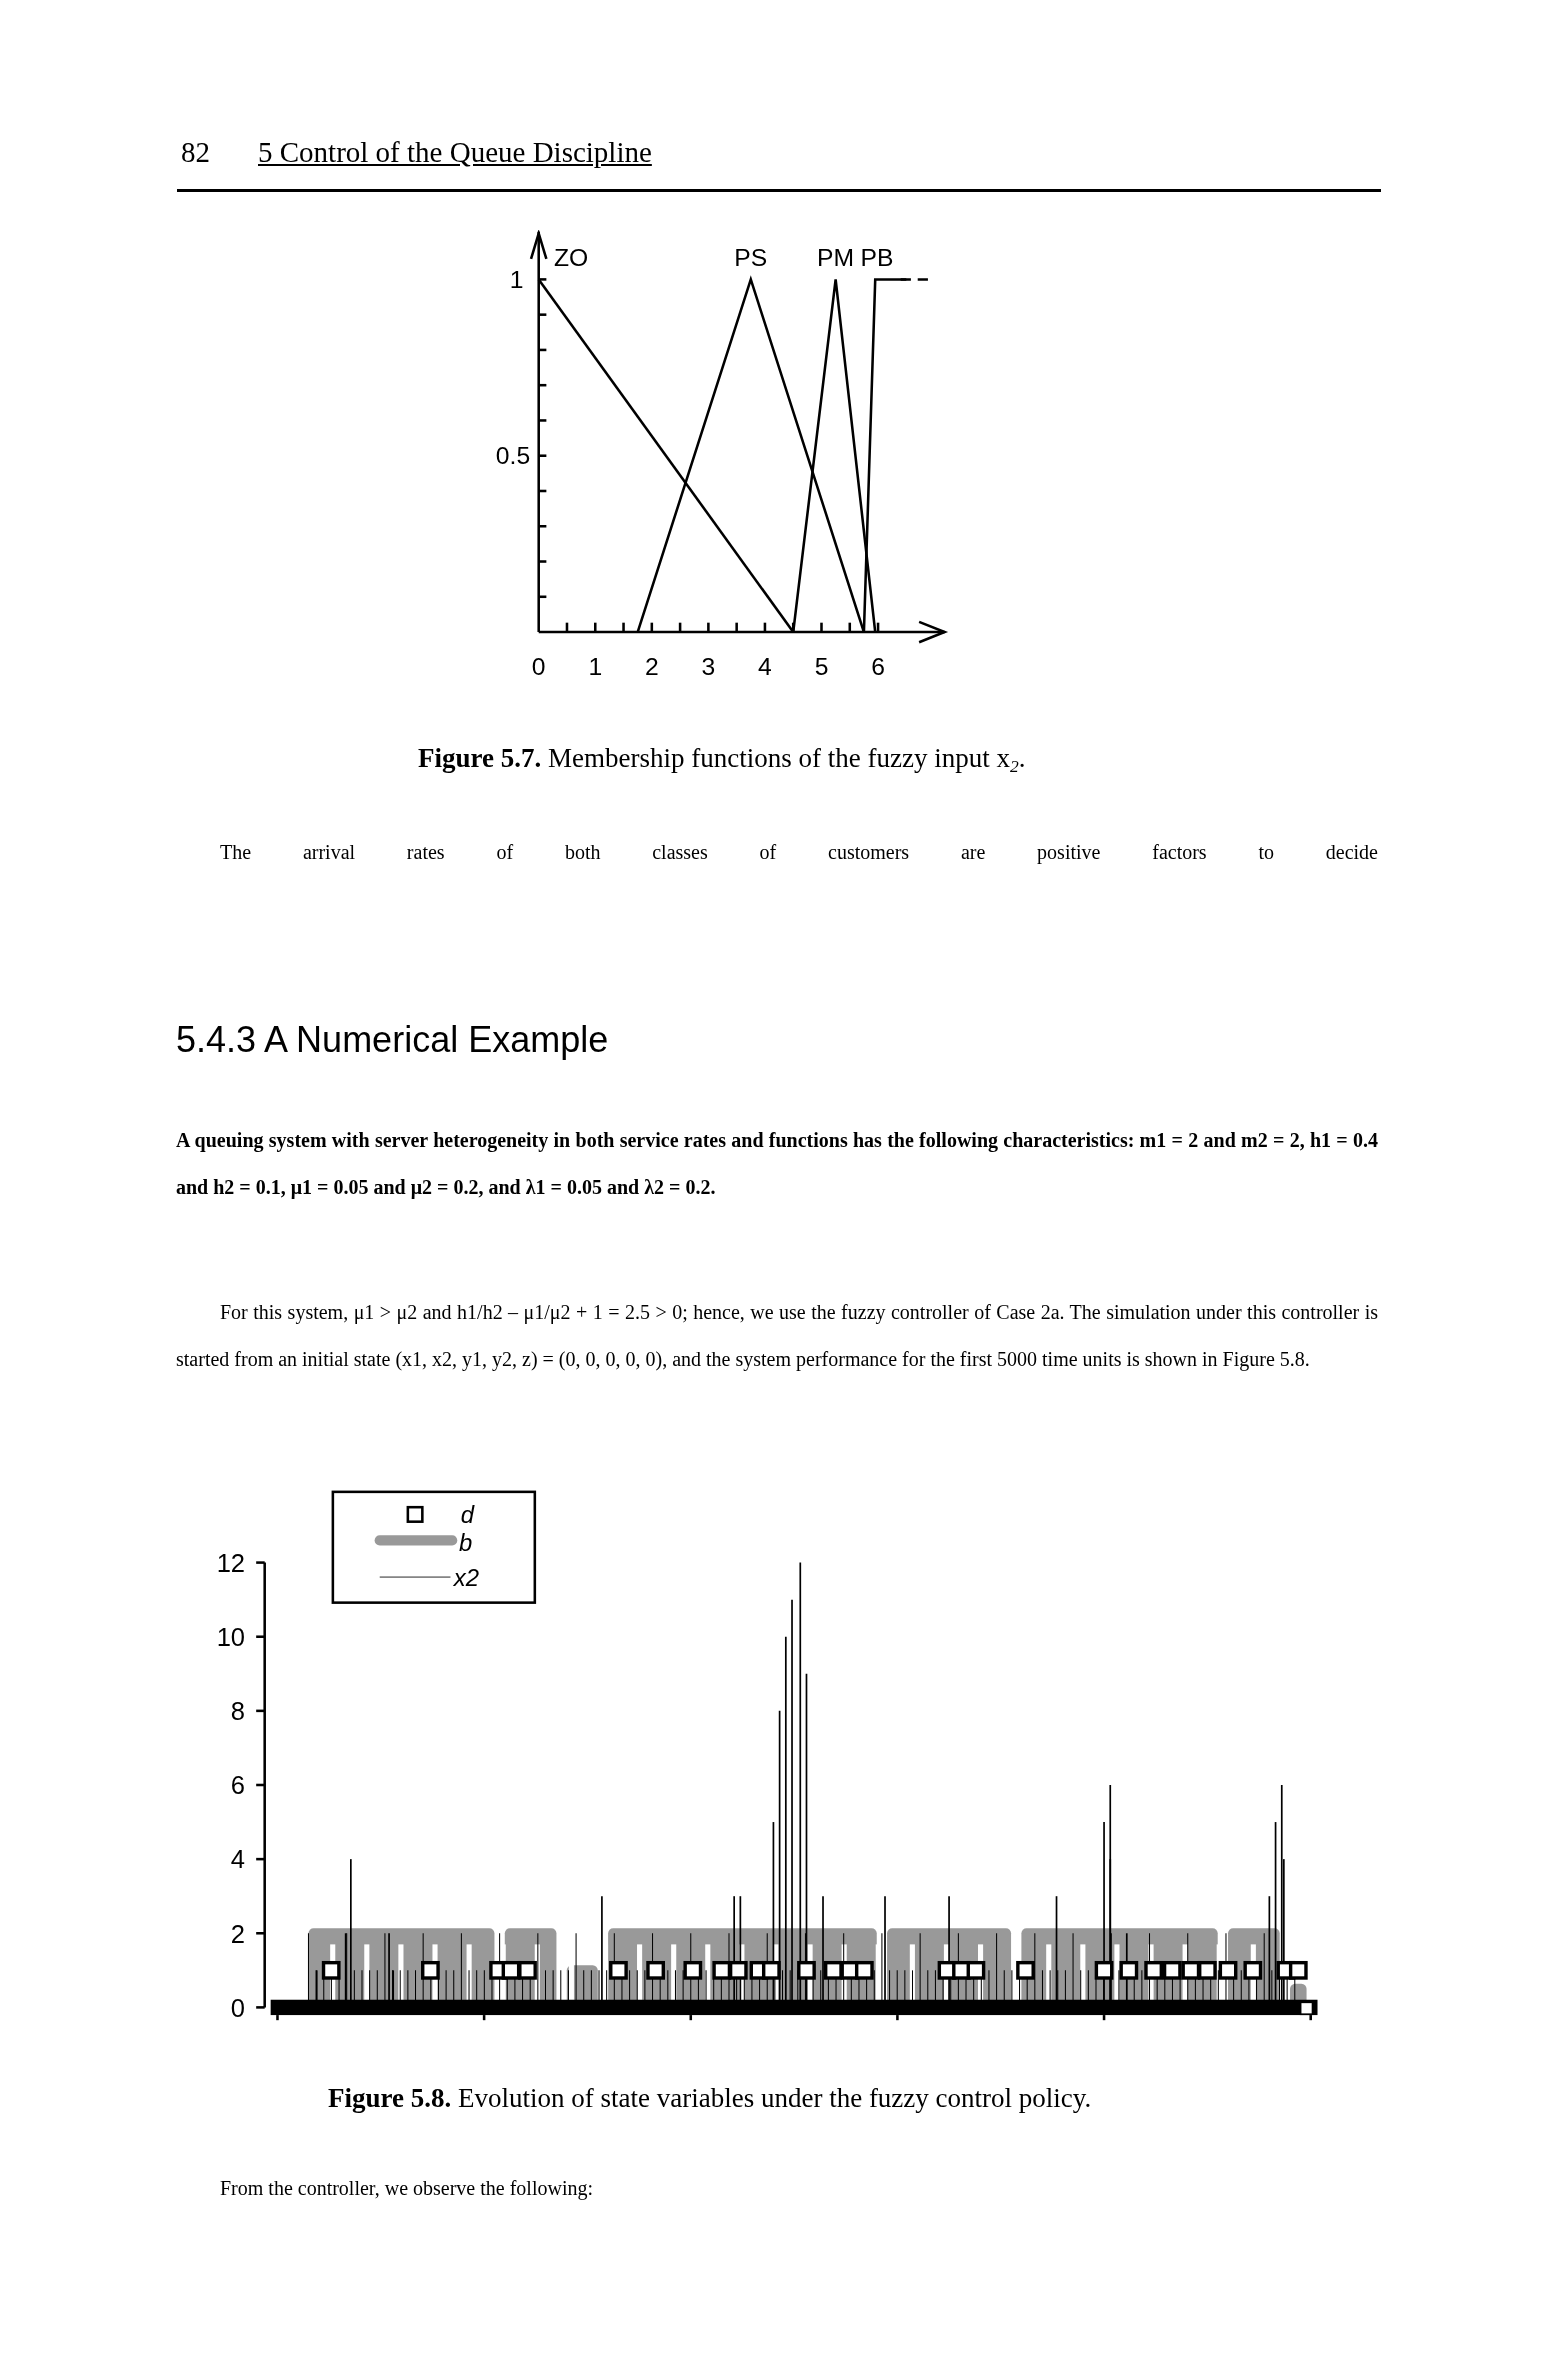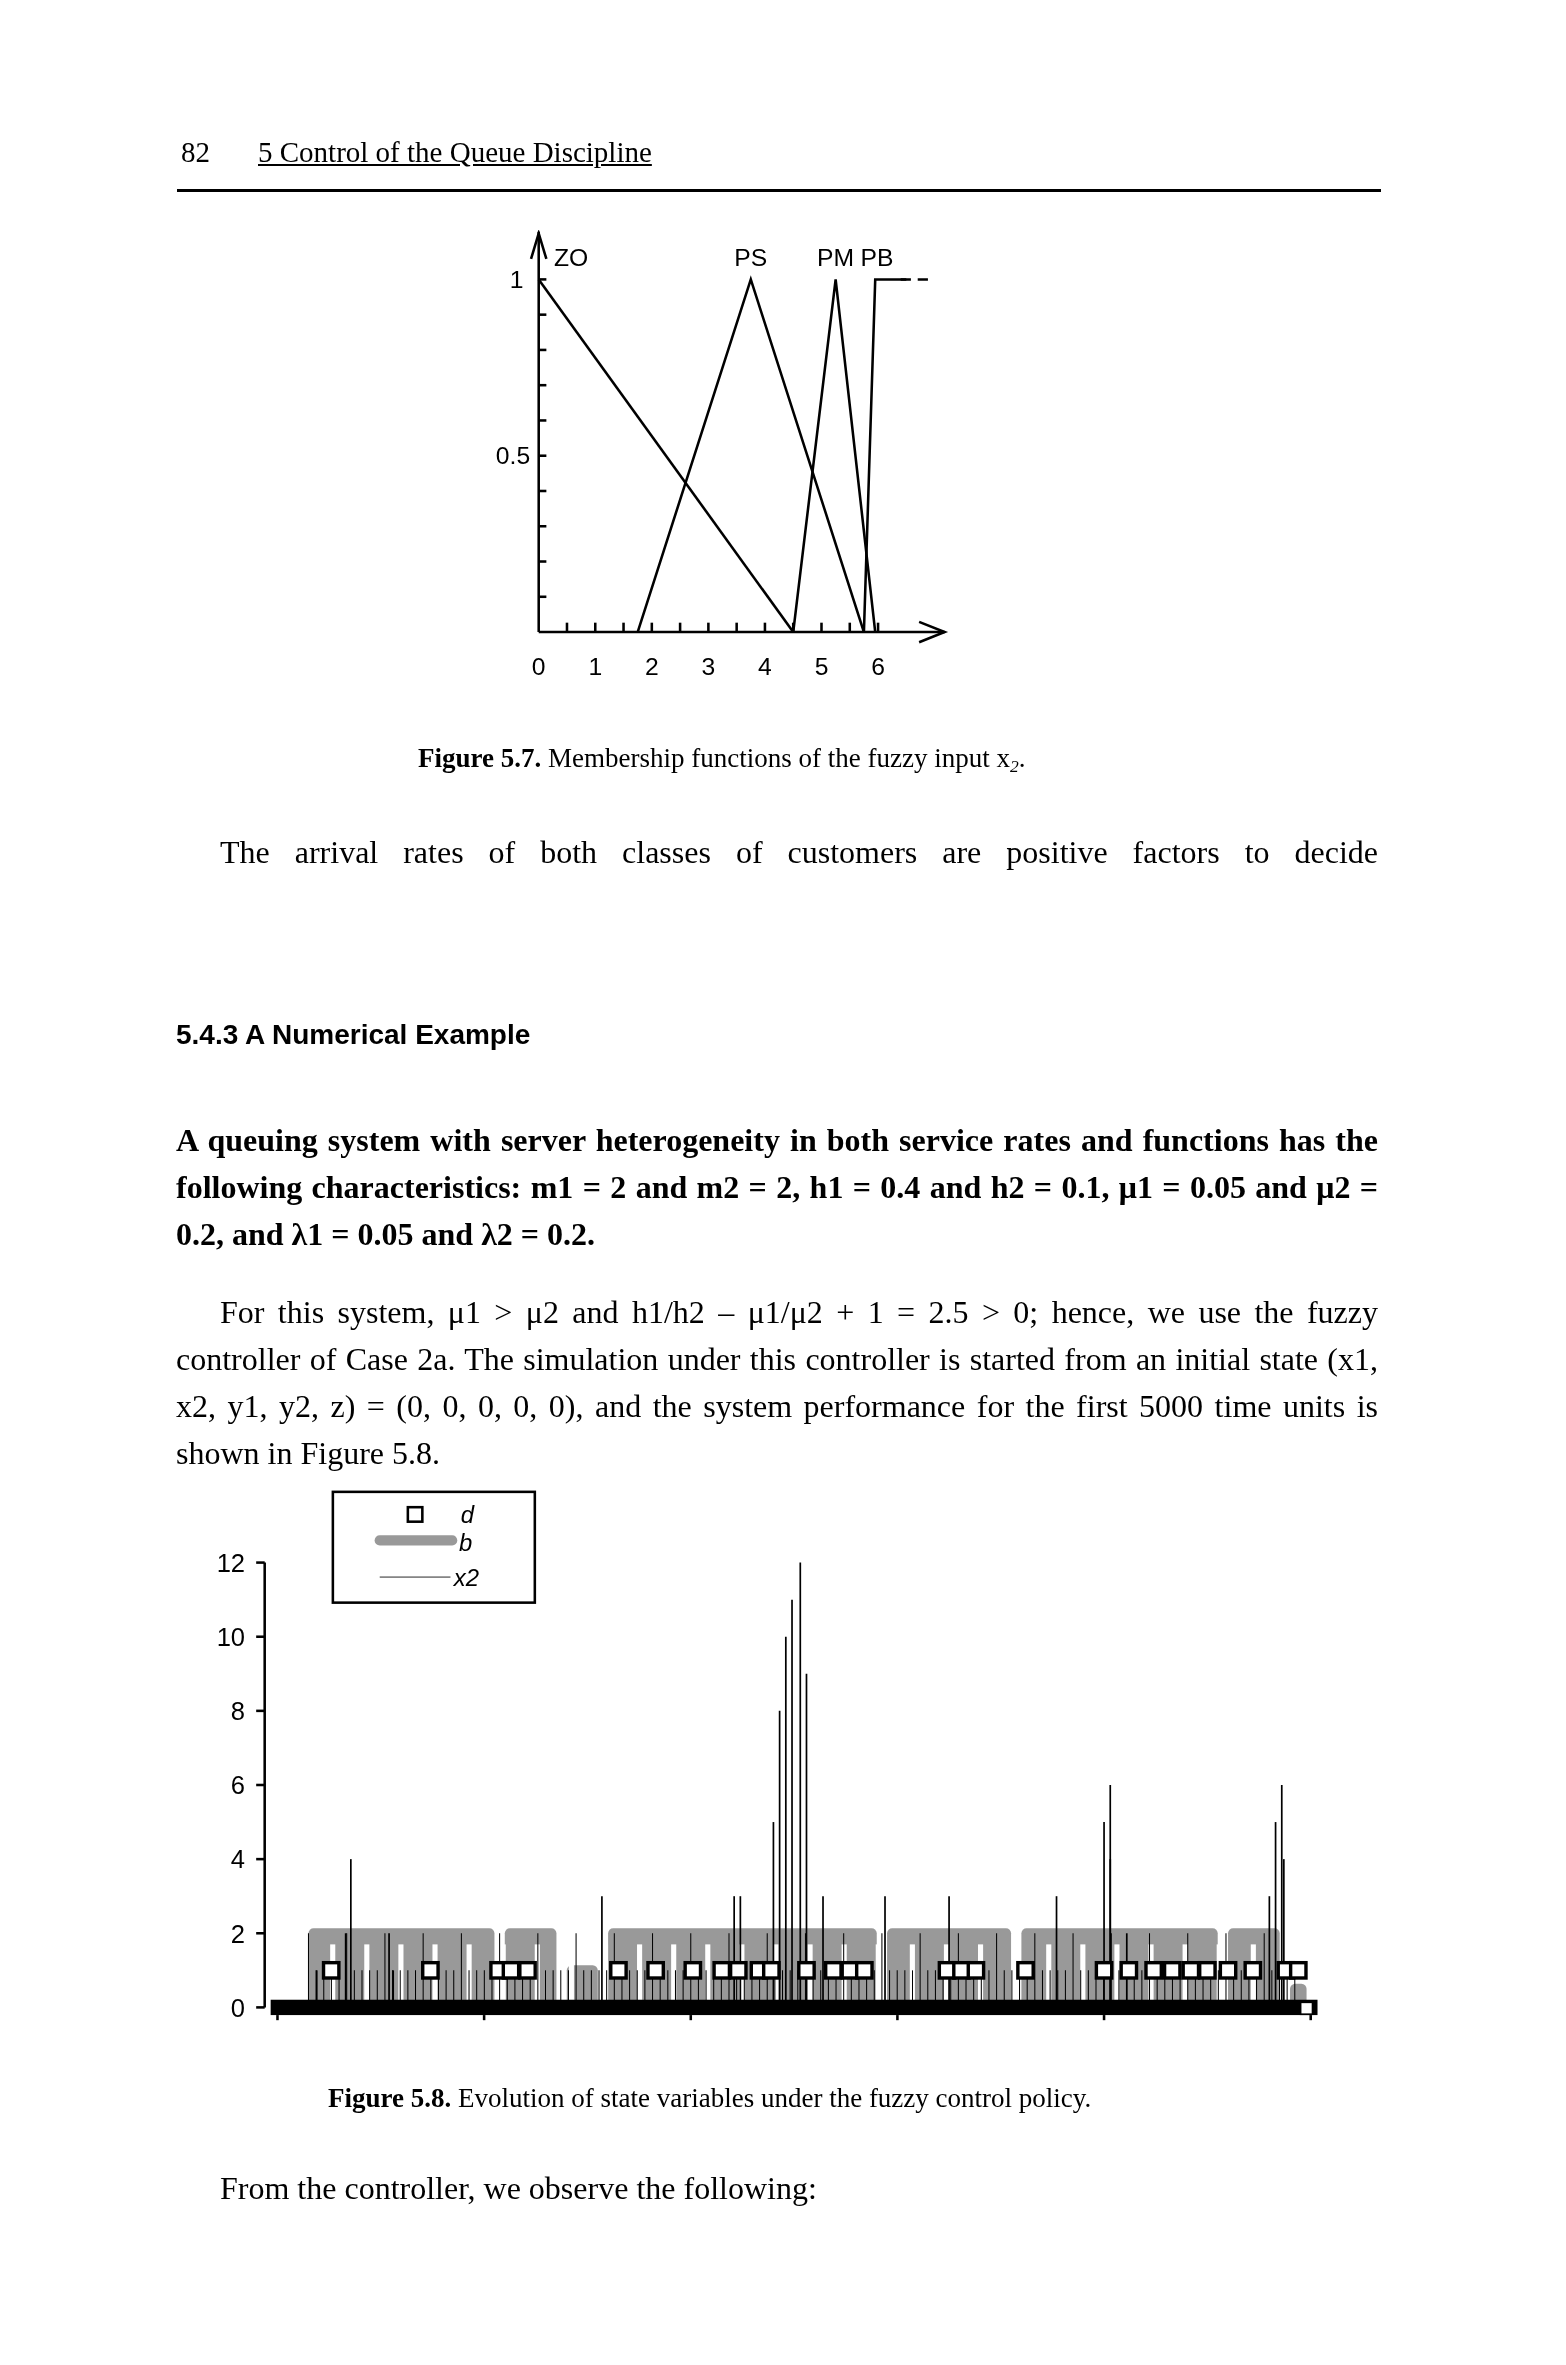--- a/index.html
+++ b/index.html
@@ -3,25 +3,25 @@
 <meta charset="utf-8">
 <style>
   html, body { margin: 0; padding: 0; background: #ffffff; }
   body { width: 1567px; height: 2366px; position: relative; overflow: hidden; font-family: "Liberation Serif", serif; color: #000; }
   .abs { position: absolute; }
   .running-head { left: 181px; top: 136px; font-size: 29px; white-space: nowrap; text-decoration: underline; }
   .running-head .pg { display: inline-block; width: 77px; }
   .head-rule { left: 177px; top: 189px; width: 1204px; height: 3.4px; background: #000; }
   .fig-caption { font-size: 27px; white-space: nowrap; }
   .fig-caption b { font-weight: bold; }
-  .para { left: 176px; width: 1202px; font-size: 32px; line-height: 47px; text-align: justify; }
+  .para { left: 176px; width: 1202px; font-size: 20px; line-height: 47px; text-align: justify; }
   .para p { margin: 0; }
   .para .indent { text-indent: 44px; }
   .para .justify-last { text-align-last: justify; }
-  .section-title { left: 176px; top: 1019px; font-family: "Liberation Sans", sans-serif; font-weight: bold; font-size: 28px; }
+  .section-title { left: 176px; top: 1019px; font-family: "Liberation Sans", sans-serif; font-weight: normal; font-size: 36px; }
   i { font-style: italic; }
   sub { font-size: 65%; vertical-align: -5.1px; line-height: 0; }
   svg text { font-family: "Liberation Sans", sans-serif; }
 </style>
 </head>
 <body>
 
 <div class="abs running-head">
   <span class="pg">82</span><span>5 Control of the Queue Discipline</span>
 </div>

